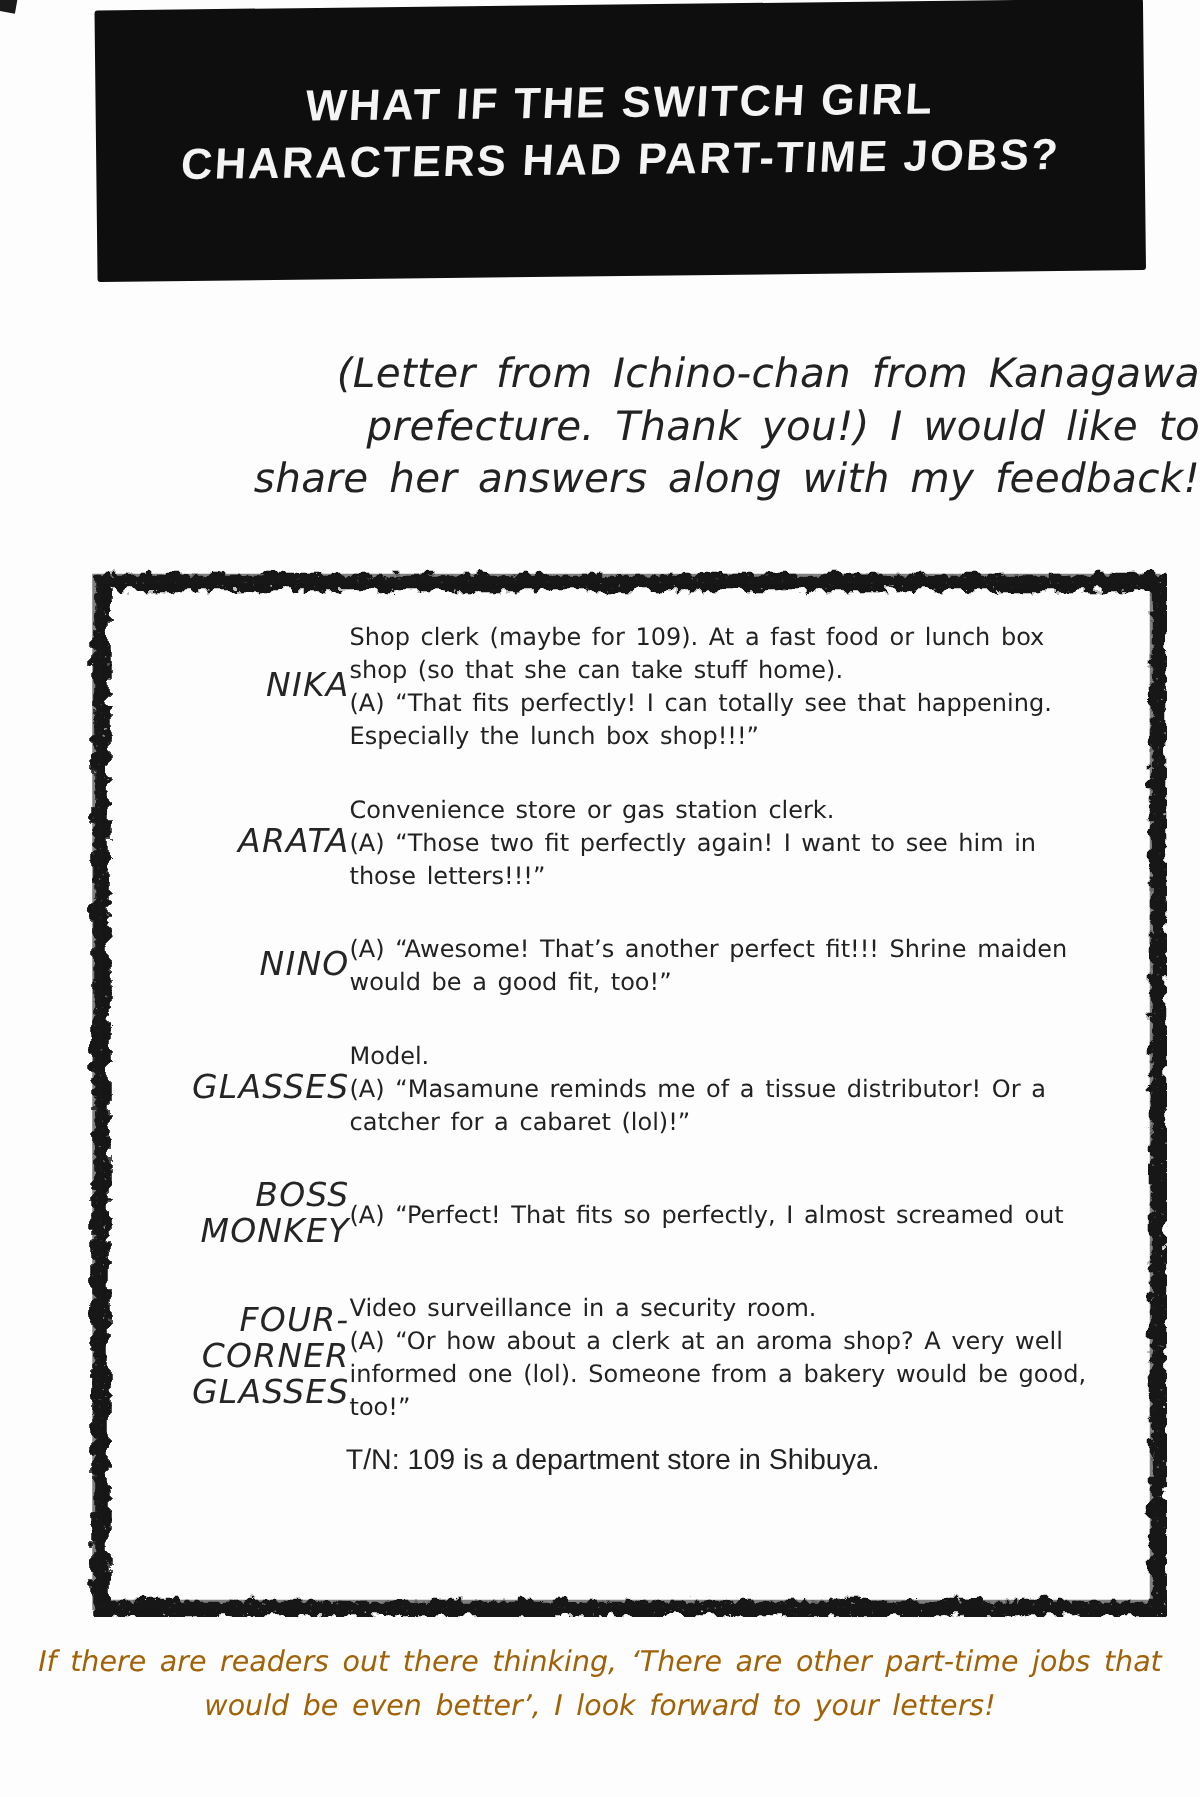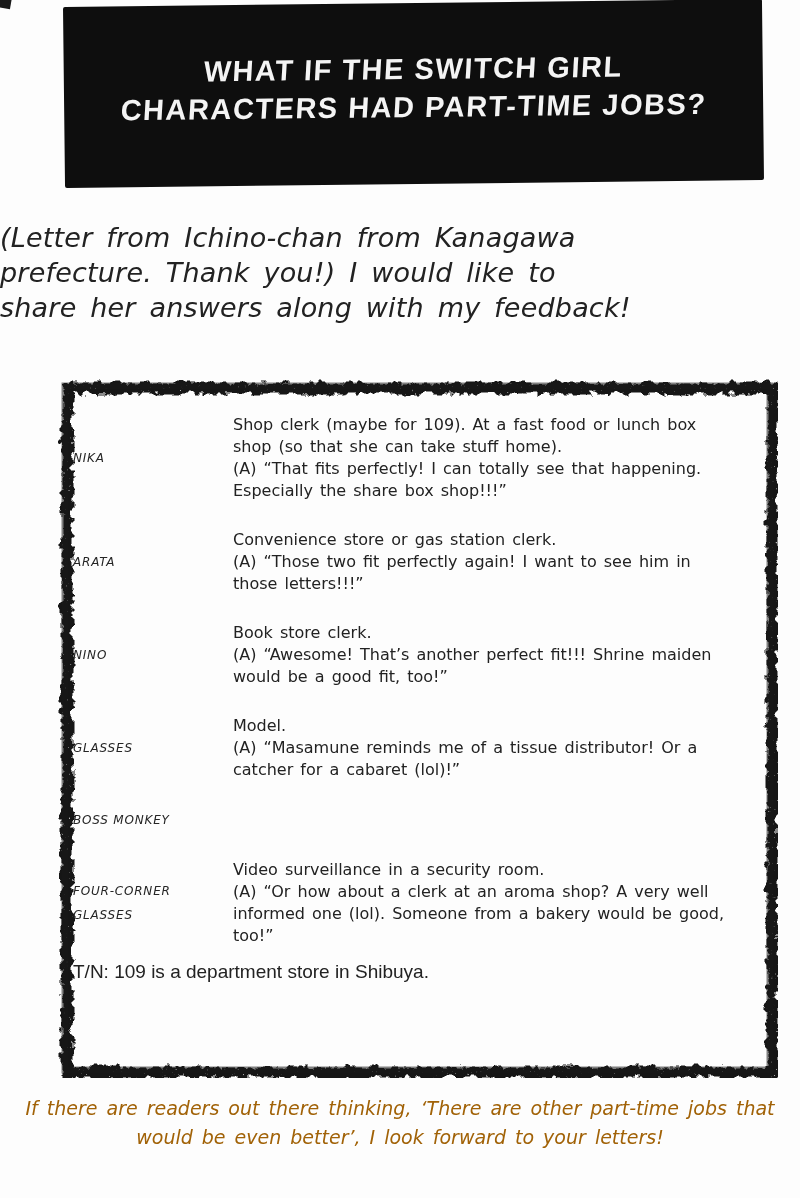--- a/index.html
+++ b/index.html
@@ -37,23 +37,23 @@
     font-size: 29px;
     line-height: 38px;
     color: #f4f4f4;
     letter-spacing: 1.5px;
     transform: skewX(-4deg);
     white-space: nowrap;
   }
   
   .intro {
     position: absolute;
-    top: 220px; left: 0;
+    top: 232px; left: 0;
     width: 100%;
-    text-align: left;
+    text-align: right;
     font-style: italic;
     font-size: 27px;
     line-height: 35px;
     word-spacing: 5px;
     letter-spacing: 0.2px;
     color: #222;
   }
   .intro-line { white-space: nowrap; }
   
   .answers-box {
@@ -69,37 +69,37 @@
     box-sizing: border-box;
   }
   .entry {
     display: flex;
     align-items: center;
     margin-bottom: 27px;
   }
   .entry-name {
     width: 160px;
     flex: 0 0 160px;
-    text-align: left;
+    text-align: right;
     font-style: italic;
-    font-size: 12px;
+    font-size: 22px;
     line-height: 24px;
     letter-spacing: 0.8px;
     color: #252525;
   }
   .entry-text {
     flex: 1;
     font-size: 16px;
     line-height: 22px;
     word-spacing: 2px;
     white-space: nowrap;
     color: #222;
   }
   .tn {
-    text-align: left;
+    text-align: center;
     padding-right: 20px;
     margin-top: 14px;
     font-family: "Liberation Sans", sans-serif;
     font-size: 19px;
     color: #222;
   }
   
   .outro {
     position: absolute;
     top: 1094px; left: 0;
@@ -150,41 +150,40 @@
     <div class="box-content">
 
       <div class="entry">
         <div class="entry-name">
           <div>NIKA</div>
         </div>
         <div class="entry-text">
           <div>Shop clerk (maybe for 109). At a fast food or lunch box</div>
           <div>shop (so that she can take stuff home).</div>
           <div>(A) “That fits perfectly! I can totally see that happening.</div>
-          <div>Especially the share box shop!!!”</div>
+          <div>Especially the lunch box shop!!!”</div>
         </div>
       </div>
 
       <div class="entry">
         <div class="entry-name">
           <div>ARATA</div>
         </div>
         <div class="entry-text">
           <div>Convenience store or gas station clerk.</div>
           <div>(A) “Those two fit perfectly again! I want to see him in</div>
           <div>those letters!!!”</div>
         </div>
       </div>
 
       <div class="entry">
         <div class="entry-name">
           <div>NINO</div>
         </div>
         <div class="entry-text">
-          <div>Book store clerk.</div>
           <div>(A) “Awesome! That’s another perfect fit!!! Shrine maiden</div>
           <div>would be a good fit, too!”</div>
         </div>
       </div>
 
       <div class="entry">
         <div class="entry-name">
           <div>GLASSES</div>
         </div>
         <div class="entry-text">
@@ -192,20 +191,21 @@
           <div>(A) “Masamune reminds me of a tissue distributor! Or a</div>
           <div>catcher for a cabaret (lol)!”</div>
         </div>
       </div>
 
       <div class="entry">
         <div class="entry-name">
           <div>BOSS MONKEY</div>
         </div>
         <div class="entry-text">
+          <div>(A) “Perfect! That fits so perfectly, I almost screamed out</div>
         </div>
       </div>
 
       <div class="entry" style="margin-bottom:8px;">
         <div class="entry-name">
           <div>FOUR-CORNER</div>
           <div>GLASSES</div>
         </div>
         <div class="entry-text">
           <div>Video surveillance in a security room.</div>

